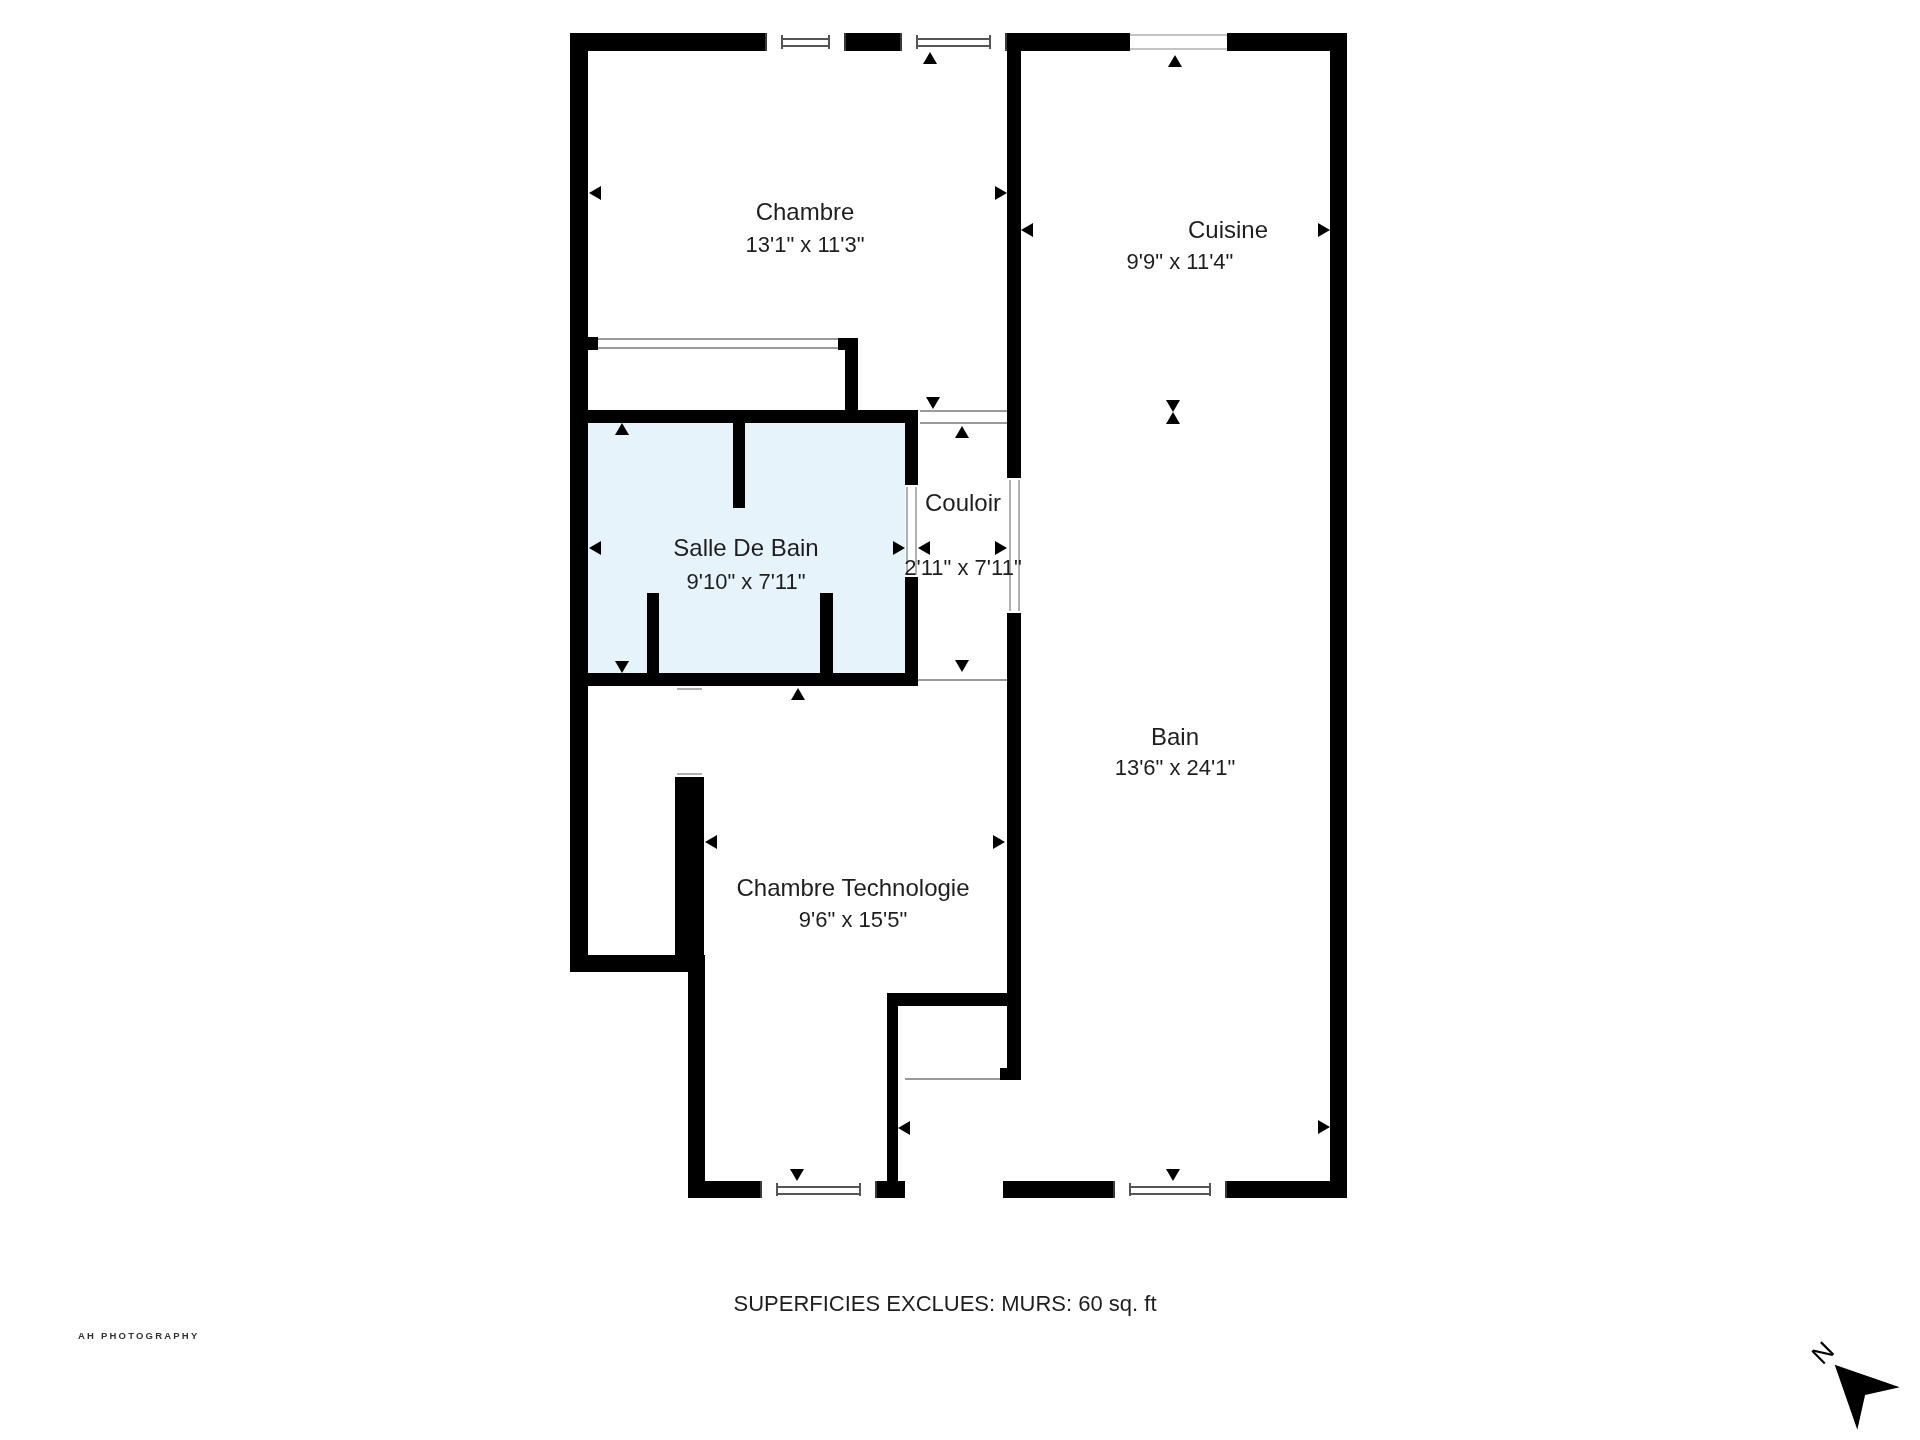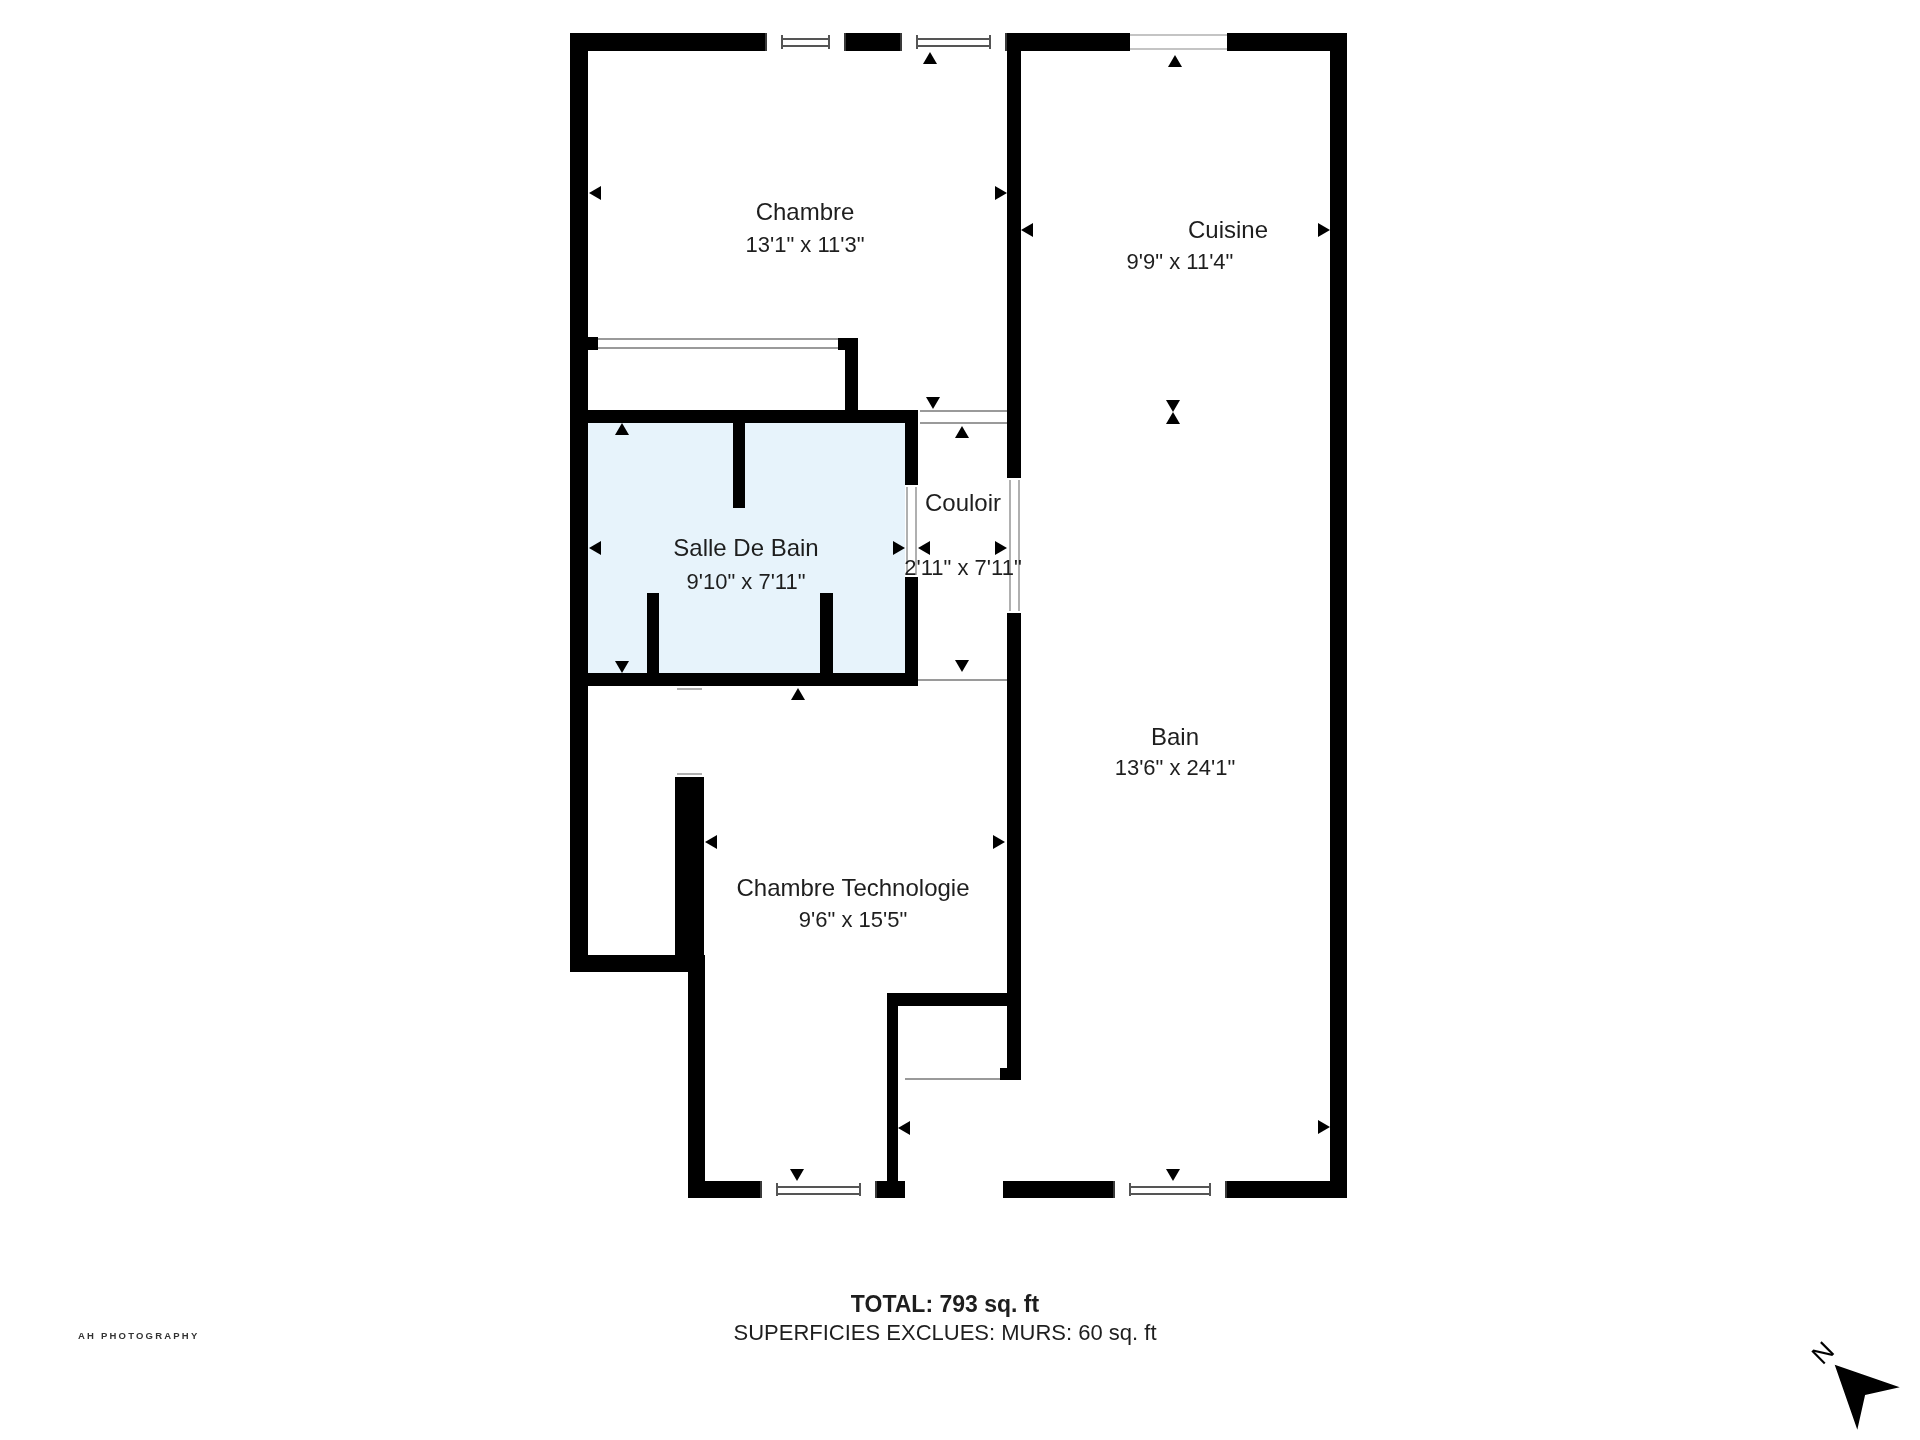--- a/index.html
+++ b/index.html
@@ -145,21 +145,20 @@
   <div class="rd" style="left:963px;top:568px;">2'11" x 7'11"</div>
 
   <div class="rl" style="left:1175px;top:737px;">Bain</div>
   <div class="rd" style="left:1175px;top:768px;">13'6" x 24'1"</div>
 
   <div class="rl" style="left:853px;top:888px;">Chambre Technologie</div>
   <div class="rd" style="left:853px;top:920px;">9'6" x 15'5"</div>
 </div>
 
 <div class="footer">
-  <div class="f1">TOTAL: 793 sq. ft</div>
   <div class="f3">SUPERFICIES EXCLUES: MURS: 60 sq. ft</div>
 </div>
 
 <div class="logo">AH PHOTOGRAPHY</div>
 
 <svg class="compass" viewBox="0 0 100 100">
   <text x="50" y="26" text-anchor="middle" font-family="Liberation Sans, DejaVu Sans, sans-serif" font-size="26" fill="#000">N</text>
   <polygon points="50,34 80,96 50,77 20,96" fill="#000"></polygon>
 </svg>
 

